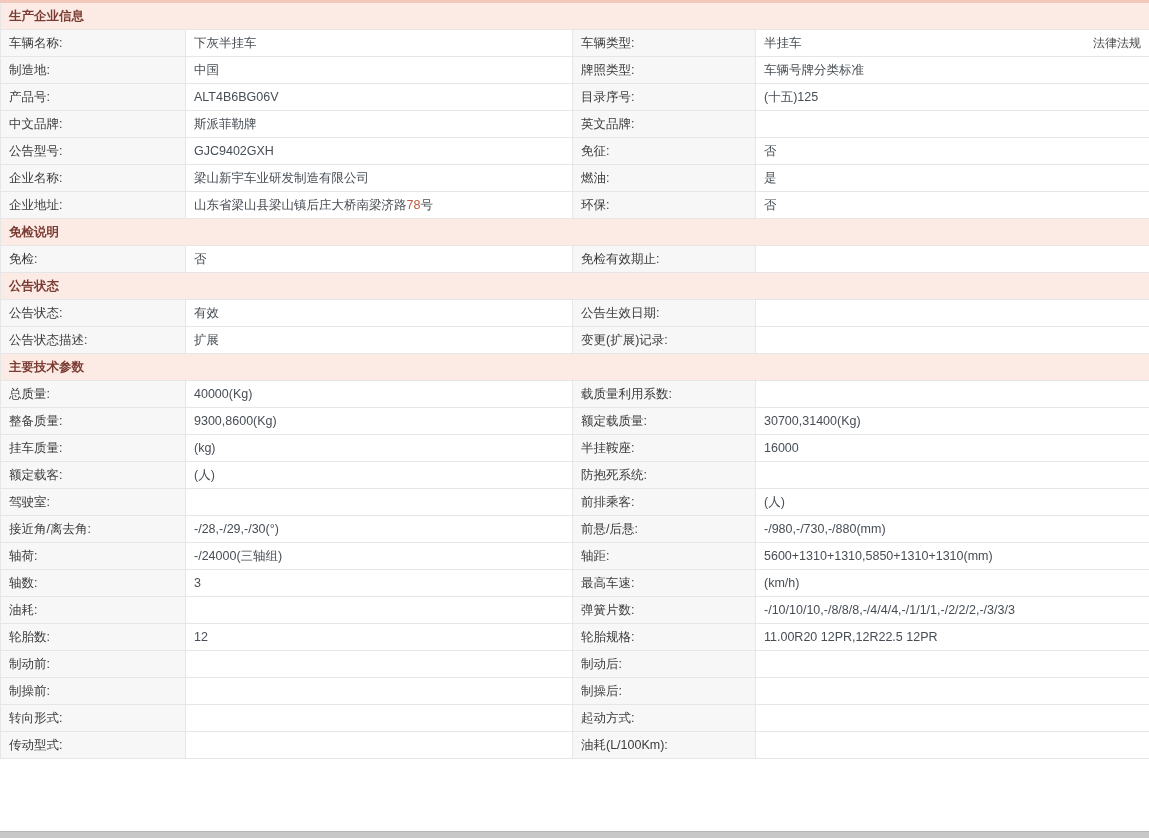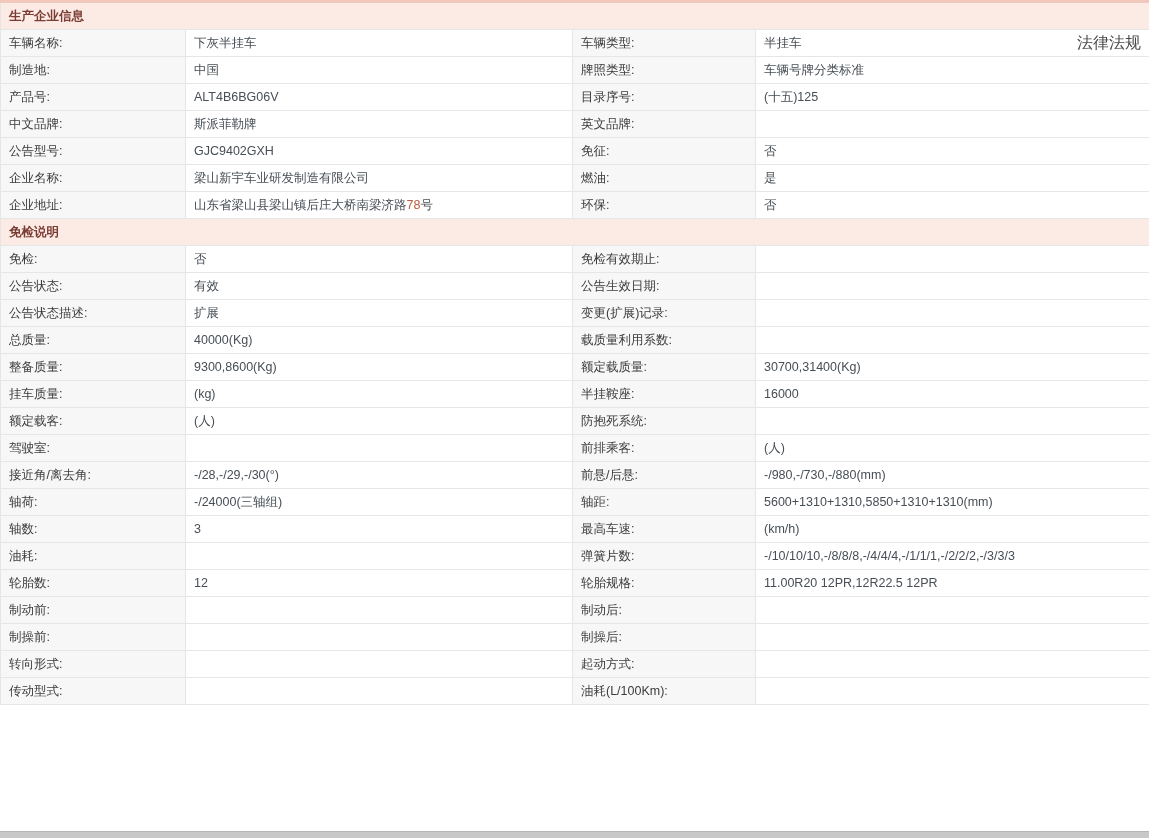--- a/index.html
+++ b/index.html
@@ -48,21 +48,21 @@
   td.val {
     background: #ffffff;
     color: #474e55;
   }
   span.hl { color: #c05a3c; }
   a.law-link {
     float: right;
     color: #4a4a4a;
     text-decoration: none;
     cursor: pointer;
-    font-size: 16px;
+    font-size: 12px;
   }
   .bottom-scrollbar {
     position: absolute;
     left: 0;
     bottom: 0;
     width: 1149px;
     height: 6px;
     background: #c8c8c8;
     border-top: 1px solid #b5b5b5;
   }
@@ -127,30 +127,36 @@
         <tr>
           <td colspan="4" class="section-title">免检说明</td>
         </tr>
         <tr>
           <td class="lbl">免检:</td>
           <td class="val">否</td>
           <td class="lbl">免检有效期止:</td>
           <td class="val"></td>
         </tr>
         <tr>
+          <td colspan="4" class="section-title">公告状态</td>
+        </tr>
+        <tr>
           <td class="lbl">公告状态:</td>
           <td class="val">有效</td>
           <td class="lbl">公告生效日期:</td>
           <td class="val"></td>
         </tr>
         <tr>
           <td class="lbl">公告状态描述:</td>
           <td class="val">扩展</td>
           <td class="lbl">变更(扩展)记录:</td>
           <td class="val"></td>
+        </tr>
+        <tr>
+          <td colspan="4" class="section-title">主要技术参数</td>
         </tr>
         <tr>
           <td class="lbl">总质量:</td>
           <td class="val">40000(Kg)</td>
           <td class="lbl">载质量利用系数:</td>
           <td class="val"></td>
         </tr>
         <tr>
           <td class="lbl">整备质量:</td>
           <td class="val">9300,8600(Kg)</td>

